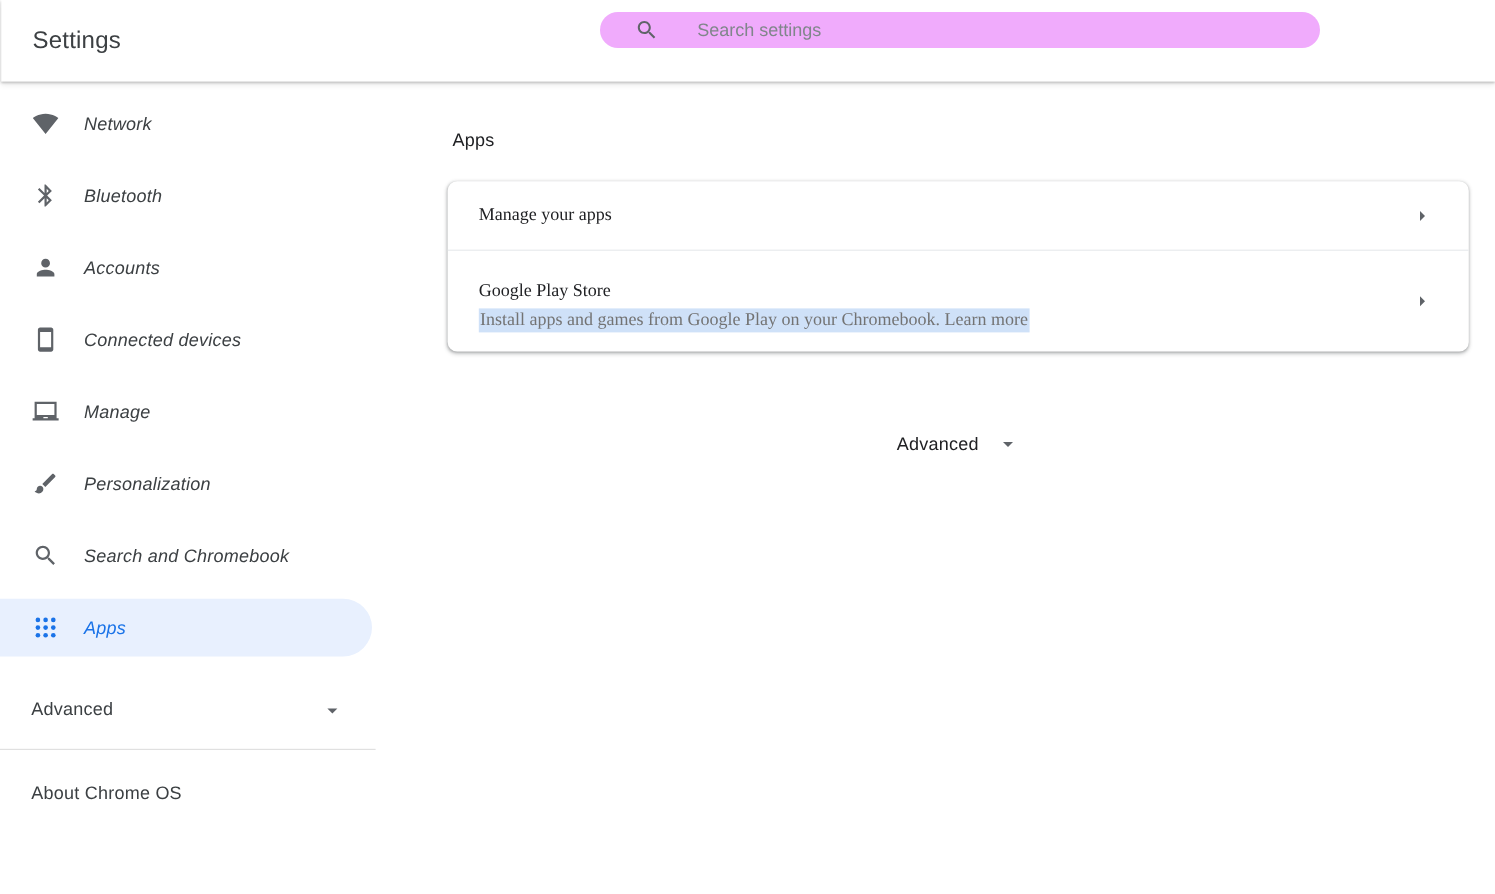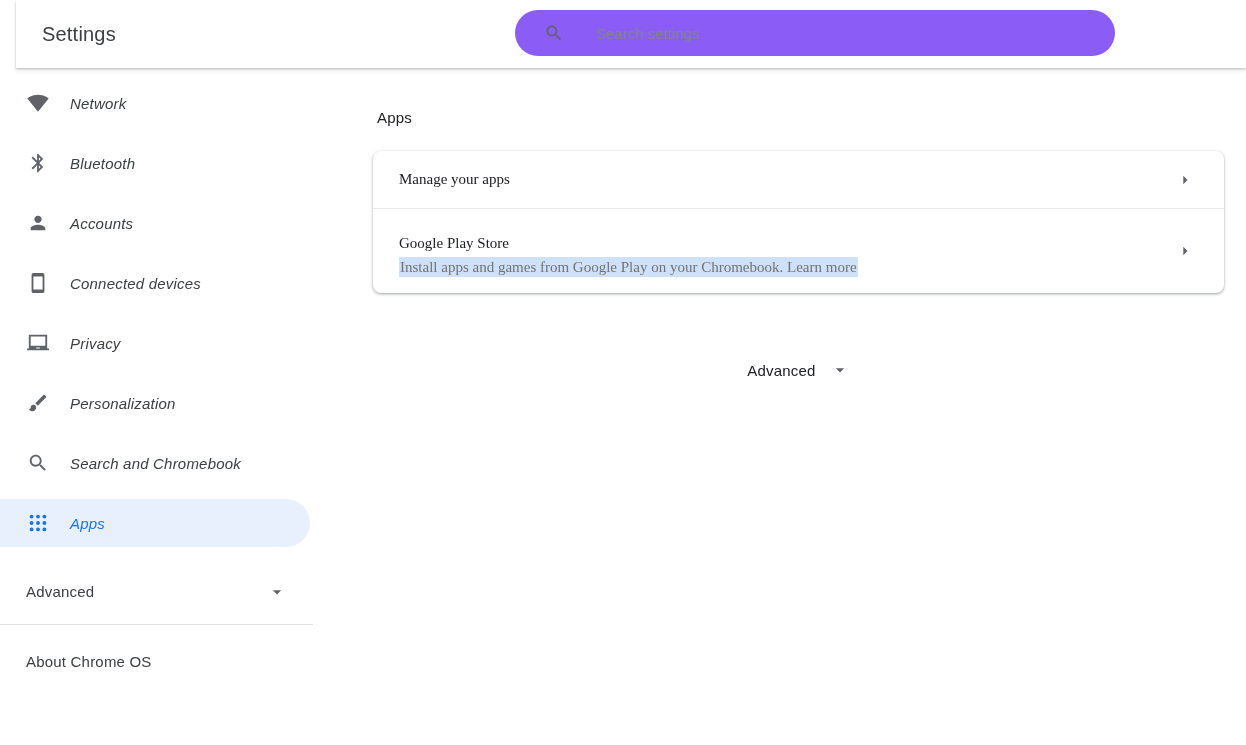--- a/index.html
+++ b/index.html
@@ -8,34 +8,34 @@
     width: 1246px; height: 745px;
     position: relative;
     background: #ffffff;
     font-family: "Liberation Sans", sans-serif;
     overflow: hidden;
     color: #202124;
   }
 
   
   .header {
-    position: absolute; top: 0; left: 16px; right: 0; height: 68px;
+    position: absolute; top: 0; left: 1px; right: 0; height: 68px;
     background: #fff;
     box-shadow: 0 1px 2px rgba(0,0,0,0.22), 0 3px 5px rgba(0,0,0,0.08);
     z-index: 5;
   }
   .app-title {
     position: absolute; left: 26px; top: 0; height: 68px;
     display: flex; align-items: center;
     font-size: 20px; font-weight: 500; color: #3c4043;
     letter-spacing: .2px;
   }
   .search-bar {
-    position: absolute; left: 499px; top: 10px; width: 600px; height: 46px;
-    background: #8b5cf6; border-radius: 23px;
+    position: absolute; left: 499px; top: 10px; width: 600px; height: 30px;
+    background: #f0abfc; border-radius: 23px;
     display: flex; align-items: center;
   }
   .search-bar .sicon { margin-left: 29px; width: 20px; height: 20px; flex: none; }
   .search-input {
     border: none; background: transparent; outline: none;
     margin-left: 30px; width: 490px;
     font-family: "Liberation Sans", sans-serif;
     font-size: 15px; color: #202124;
   }
   .search-input::placeholder { color: #80868b; opacity: 1; }
@@ -173,21 +173,21 @@
       </span>
       <span class="label">Connected devices</span>
     </div>
 
     <div class="nav-item">
       <span class="icon">
         <svg width="22" height="22" viewBox="0 0 24 24" fill="#5f6368">
             <path d="M22 18V3H2v15H0v2h24v-2h-2zM14 18h-4v-1h4v1zm6-3H4V5h16v10z"></path>
           </svg>
       </span>
-      <span class="label">Privacy</span>
+      <span class="label">Manage</span>
     </div>
 
     <div class="nav-item">
       <span class="icon">
         <svg width="22" height="22" viewBox="0 0 24 24" fill="#5f6368">
             <path d="M7 14c-1.66 0-3 1.34-3 3 0 1.31-1.16 2-2 2 .92 1.22 2.49 2 4 2 2.21 0 4-1.79 4-4 0-1.66-1.34-3-3-3zm13.71-9.37l-1.34-1.34c-.39-.39-1.02-.39-1.41 0L9 12.25 11.75 15l8.96-8.96c.39-.39.39-1.02 0-1.41z"></path>
           </svg>
       </span>
       <span class="label">Personalization</span>
     </div>

